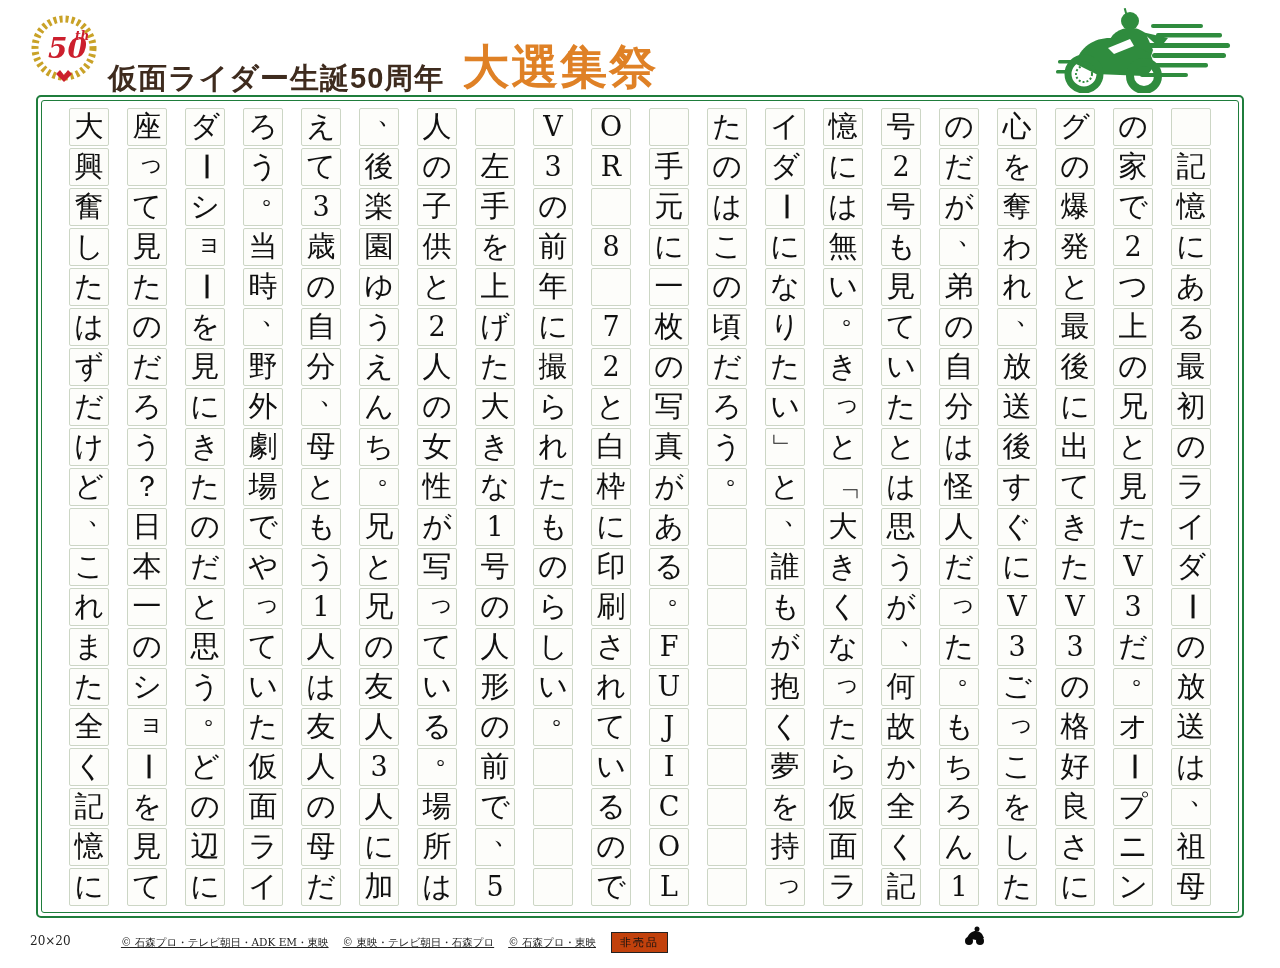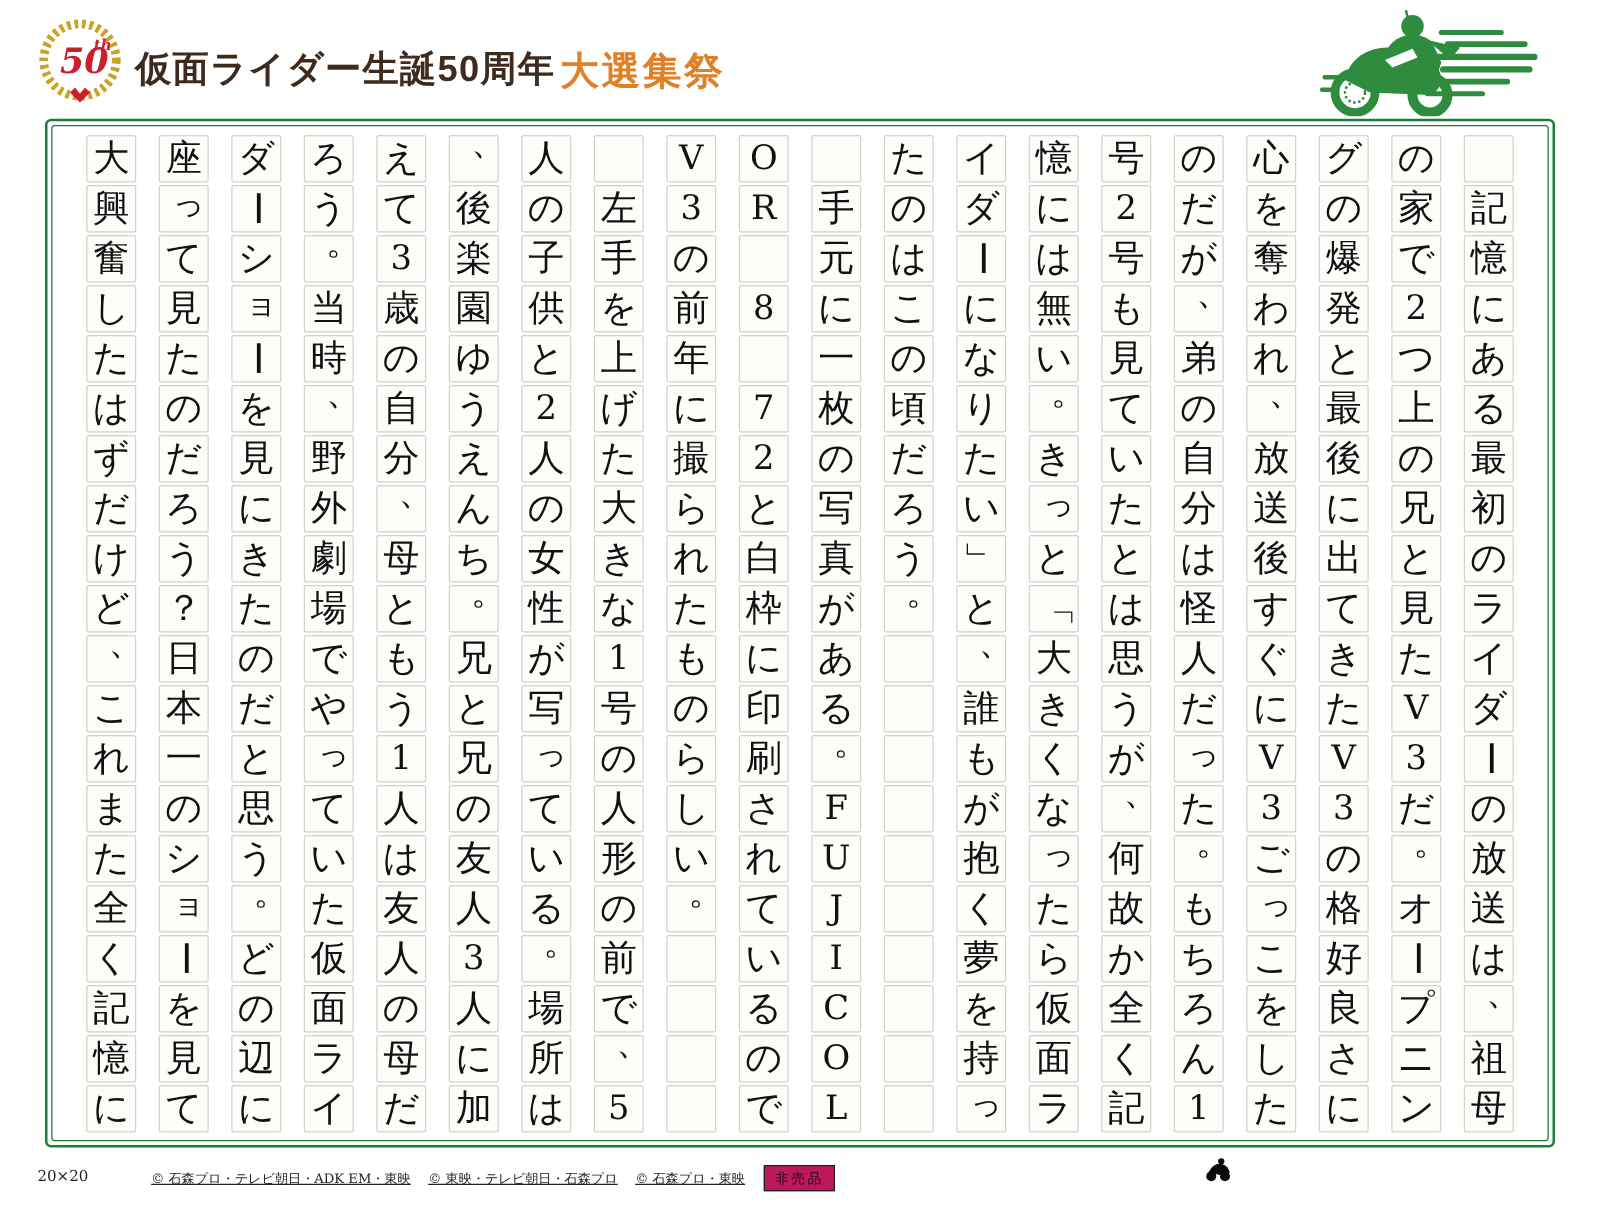--- a/index.html
+++ b/index.html
@@ -2,24 +2,24 @@
 <html><head>
 <meta charset="utf-8">
 <style>
   * { margin:0; padding:0; box-sizing:border-box; }
   html,body { width:1280px; height:968px; background:#ffffff; overflow:hidden;
               font-family:"DejaVu Serif","Liberation Serif",serif; }
 
   
   .header { position:absolute; left:0; top:0; width:1276px; height:95px; }
   .badge { position:absolute; left:28px; top:12px; width:72px; height:74px; }
-  .title-wrap { position:absolute; left:108px; top:36px; display:flex; align-items:flex-start; gap:4px;
+  .title-wrap { position:absolute; left:108px; top:36px; display:flex; align-items:flex-end; gap:18px;
                 font-family:"Liberation Sans","DejaVu Sans",sans-serif; }
   .main-title { font-size:29px; font-weight:900; color:#3e2b1e; letter-spacing:1px; }
-  .sub-title  { font-size:31px; font-weight:900; color:#df8126; letter-spacing:2px;
+  .sub-title  { font-size:47px; font-weight:900; color:#df8126; letter-spacing:2px;
                 font-family:"DejaVu Serif","Liberation Serif",serif; }
   .moto { position:absolute; right:40px; top:8px; width:180px; height:85px; }
 
   
   .board { position:absolute; left:36px; top:95px; width:1208px; height:823px;
            border:2px solid #1f7d3c; border-radius:5px; padding:3px; background:#fff; }
   .board-inner { width:100%; height:100%; border:1px solid #1f7d3c; border-radius:3px;
                  padding:8px 24px; display:flex; flex-direction:row-reverse;
                  justify-content:center; align-items:center; gap:18px; background:#fff; }
   .col { display:flex; flex-direction:column; gap:2px; width:40px; }
@@ -31,21 +31,21 @@
   .ch.rot { transform:rotate(90deg); }
   .ch.punct { transform:translate(12px,-13px); }
   .ch.small-kana { font-size:25px; transform:translate(4px,-4px); }
 
   
   .footer { position:absolute; left:0; top:922px; width:1016px; height:46px; }
   .grid-label { position:absolute; left:30px; top:12px; font-size:12px; color:#222; }
   .copyright { position:absolute; right:420px; top:14px; font-size:10.5px; color:#222;
                white-space:nowrap; display:flex; gap:14px;text-decoration:underline; }
   .nfs-box { position:absolute; right:348px; top:10px; border:1px solid #222; color:#111;
-             font-size:11px; padding:2px 8px; letter-spacing:2px; background:#be185d; }
+             font-size:11px; padding:2px 8px; letter-spacing:2px; background:#c2410c; }
   .site-logo { position:absolute; right:30px; top:4px; display:flex; align-items:center; gap:6px; }
   .logo-txt { display:flex; flex-direction:column; align-items:flex-start; }
   .logo-tagline { font-size:7px; color:#111; letter-spacing:1px;
                   font-family:"Liberation Sans","DejaVu Sans",sans-serif; }
   .logo-word { font-family:"Liberation Sans","DejaVu Sans",sans-serif; font-style:italic;
                font-weight:900; color:#0a0a0a; font-size:19px; letter-spacing:-1px; line-height:1; }
   .logo-word .suffix { font-size:21px; margin-left:3px; }
 </style>
 </head>
 <body>

